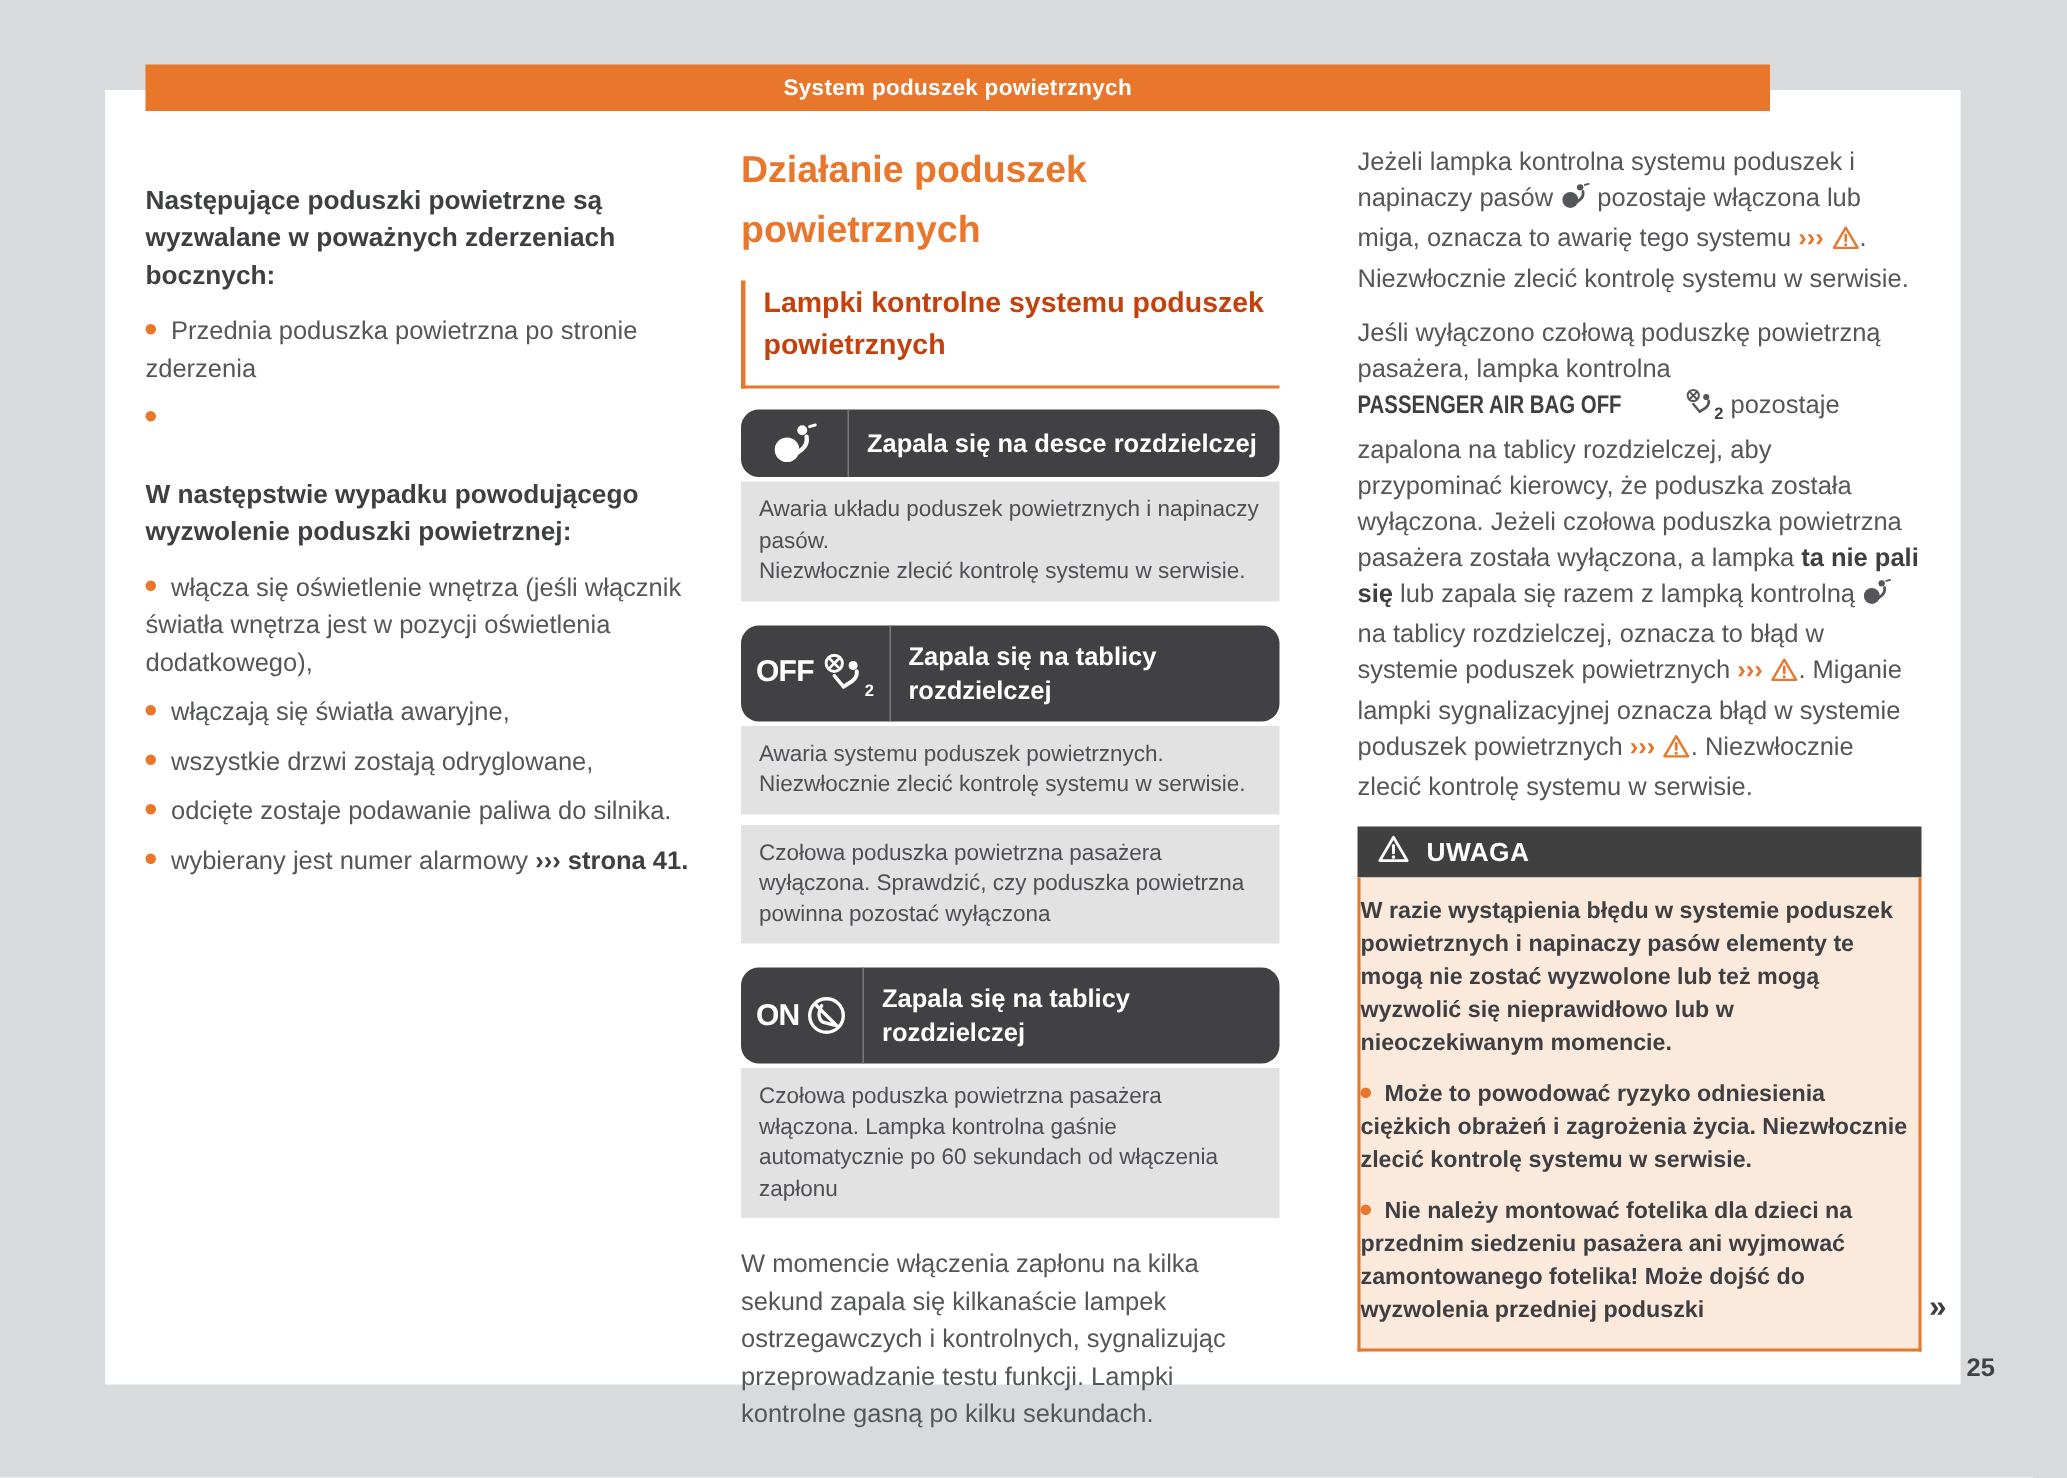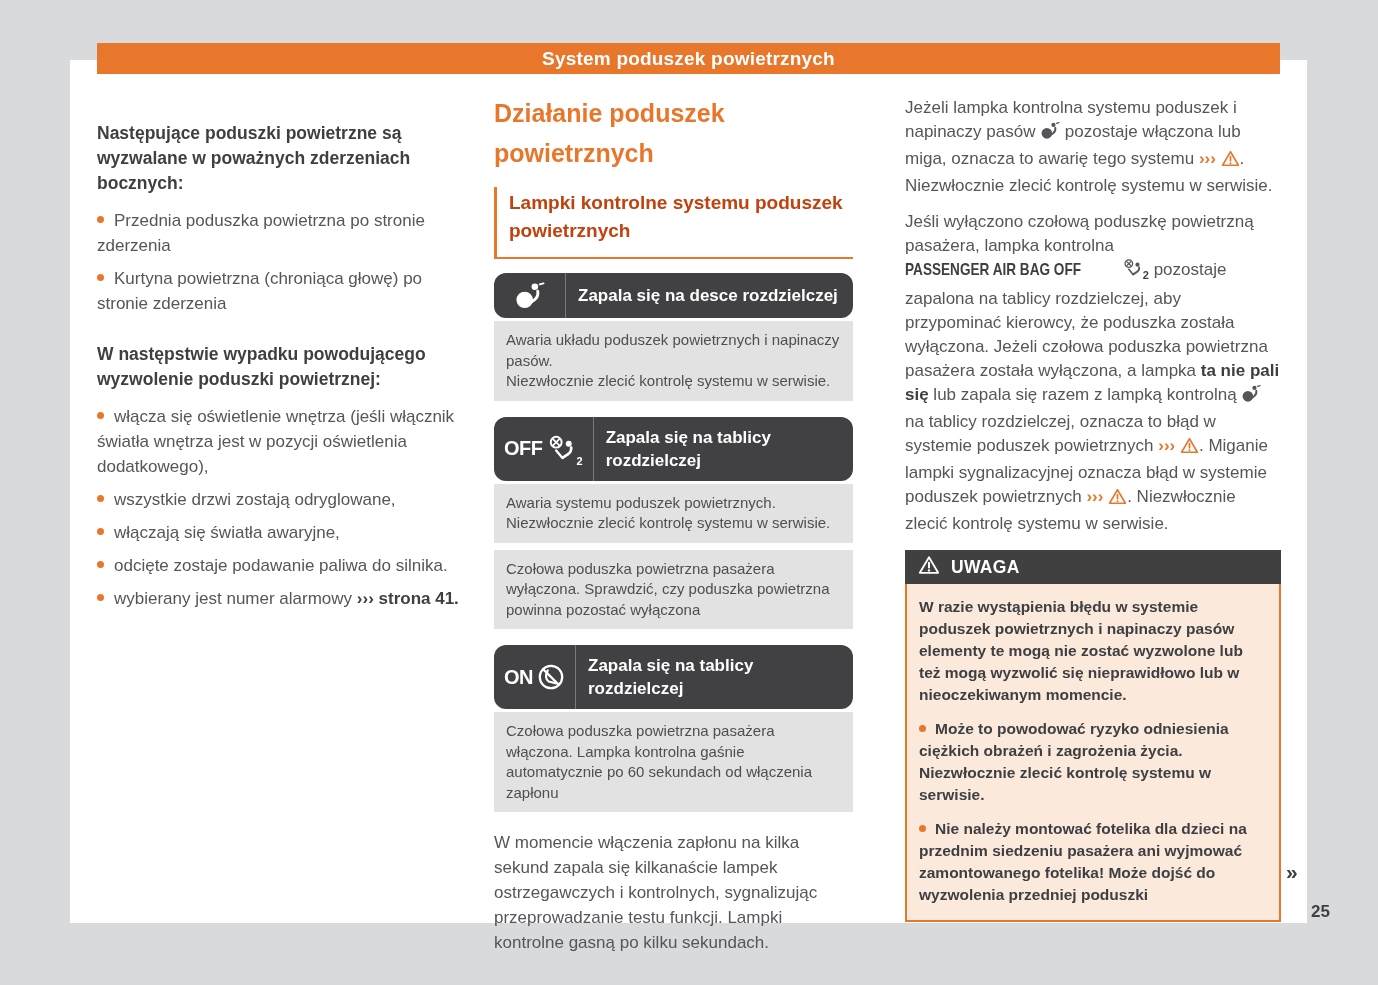--- a/index.html
+++ b/index.html
@@ -9,24 +9,24 @@
     background:#d9dadb;
     font-family:"Liberation Sans", sans-serif;
     color:#55565a;
     overflow:hidden;
   }
   .page {
     position:absolute; left:70px; top:60px; width:1237px; height:863px;
     background:#ffffff;
   }
   .title-bar {
-    position:absolute; left:97px; top:43px; width:1183px; height:31px;
+    position:absolute; left:97px; top:43px; width:1083px; height:31px;
     background:#e8762b; color:#fff; z-index:3;
     display:flex; align-items:center; justify-content:center;
-    font-size:19px; font-weight:bold; letter-spacing:.2px;text-align:center;
+    font-size:15px; font-weight:bold; letter-spacing:.2px;text-align:center;
   }
   .col { position:absolute; top:36px; }
   .col1 { left:27px;  width:372px;margin-top:25px; }
   .col2 { left:424px; width:359px; top:33px; }
   .col3 { left:835px; width:376px; }
 
   .body-text { font-size:17px; line-height:25px; color:#55565a; }
   .bold-heading { font-size:17.5px; line-height:25px; font-weight:bold; color:#3e3f42; }
   .mb12 { margin-bottom:12px; } .mb8 { margin-bottom:8px; }
   .mt26 { margin-top:26px; }
@@ -78,21 +78,21 @@
   }
 
   .warning-box { margin-top:14px; }
   .warning-header {
     background:#404040; color:#fff; height:34px;
     display:flex; align-items:center; gap:11px; padding:0 13px;
     font-size:17.5px; font-weight:bold; letter-spacing:.3px;
   }
   .warning-body {
     background:#fbe9dc; border:2px solid #e8762b; border-top:none;
-    padding:12px 12px 14px; font-weight:bold; color:#3e3f42;
+    padding:12px 0 14px; font-weight:bold; color:#3e3f42;
     font-size:15.5px; line-height:22px;
   }
   .warning-body .bullet { margin-top:12px; }
   .warning-body .dot { vertical-align:2px; margin-right:9px; }
 
   .continuation {
     position:absolute; left:1216px; top:800px;
     font-size:21px; font-weight:bold; color:#3e3f42;
   }
   .page-number {
@@ -111,33 +111,33 @@
 
 <div class="page">
 
   <div class="col col1">
     <div class="bold-heading mb12">Następujące poduszki powietrzne są wyzwalane w poważnych zderzeniach bocznych:</div>
 
     <div class="bullet body-text mb8">
       <span class="dot"></span><span>Przednia poduszka powietrzna po stronie zderzenia</span>
     </div>
     <div class="bullet body-text">
-      <span class="dot"></span><span>Kurtyna powietrzna (chroniąca głowę) po stronie zderzenia</span>
+      <span class="dot"></span>
     </div>
 
     <div class="bold-heading mt26 mb12">W następstwie wypadku powodującego wyzwolenie poduszki powietrznej:</div>
 
     <div class="bullet body-text mb8">
       <span class="dot"></span><span>włącza się oświetlenie wnętrza (jeśli włącznik światła wnętrza jest w pozycji oświetlenia dodatkowego),</span>
     </div>
     <div class="bullet body-text mb8">
+      <span class="dot"></span><span>włączają się światła awaryjne,</span>
+    </div>
+    <div class="bullet body-text mb8">
       <span class="dot"></span><span>wszystkie drzwi zostają odryglowane,</span>
-    </div>
-    <div class="bullet body-text mb8">
-      <span class="dot"></span><span>włączają się światła awaryjne,</span>
     </div>
     <div class="bullet body-text mb8">
       <span class="dot"></span><span>odcięte zostaje podawanie paliwa do silnika.</span>
     </div>
     <div class="bullet body-text">
       <span class="dot"></span><span>wybierany jest numer alarmowy </span><span class="ref-arrows dark">››› strona 41.</span>
     </div>
   </div>
 
   <div class="col col2">

